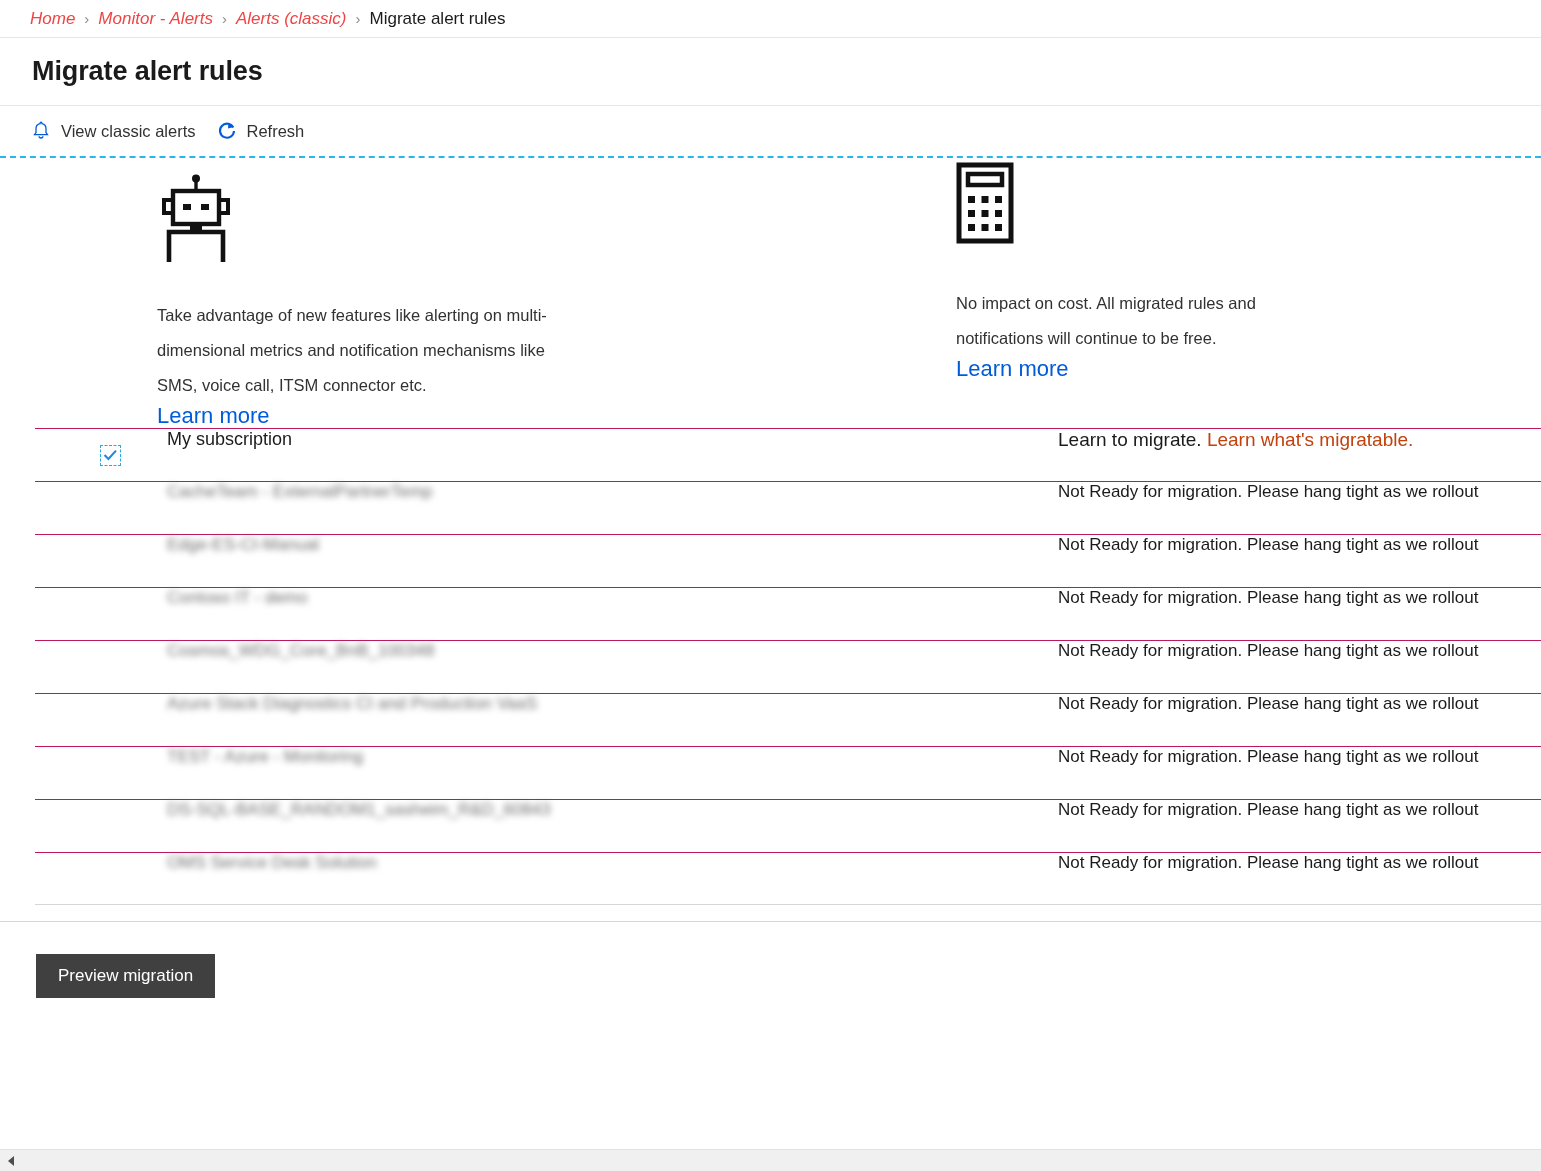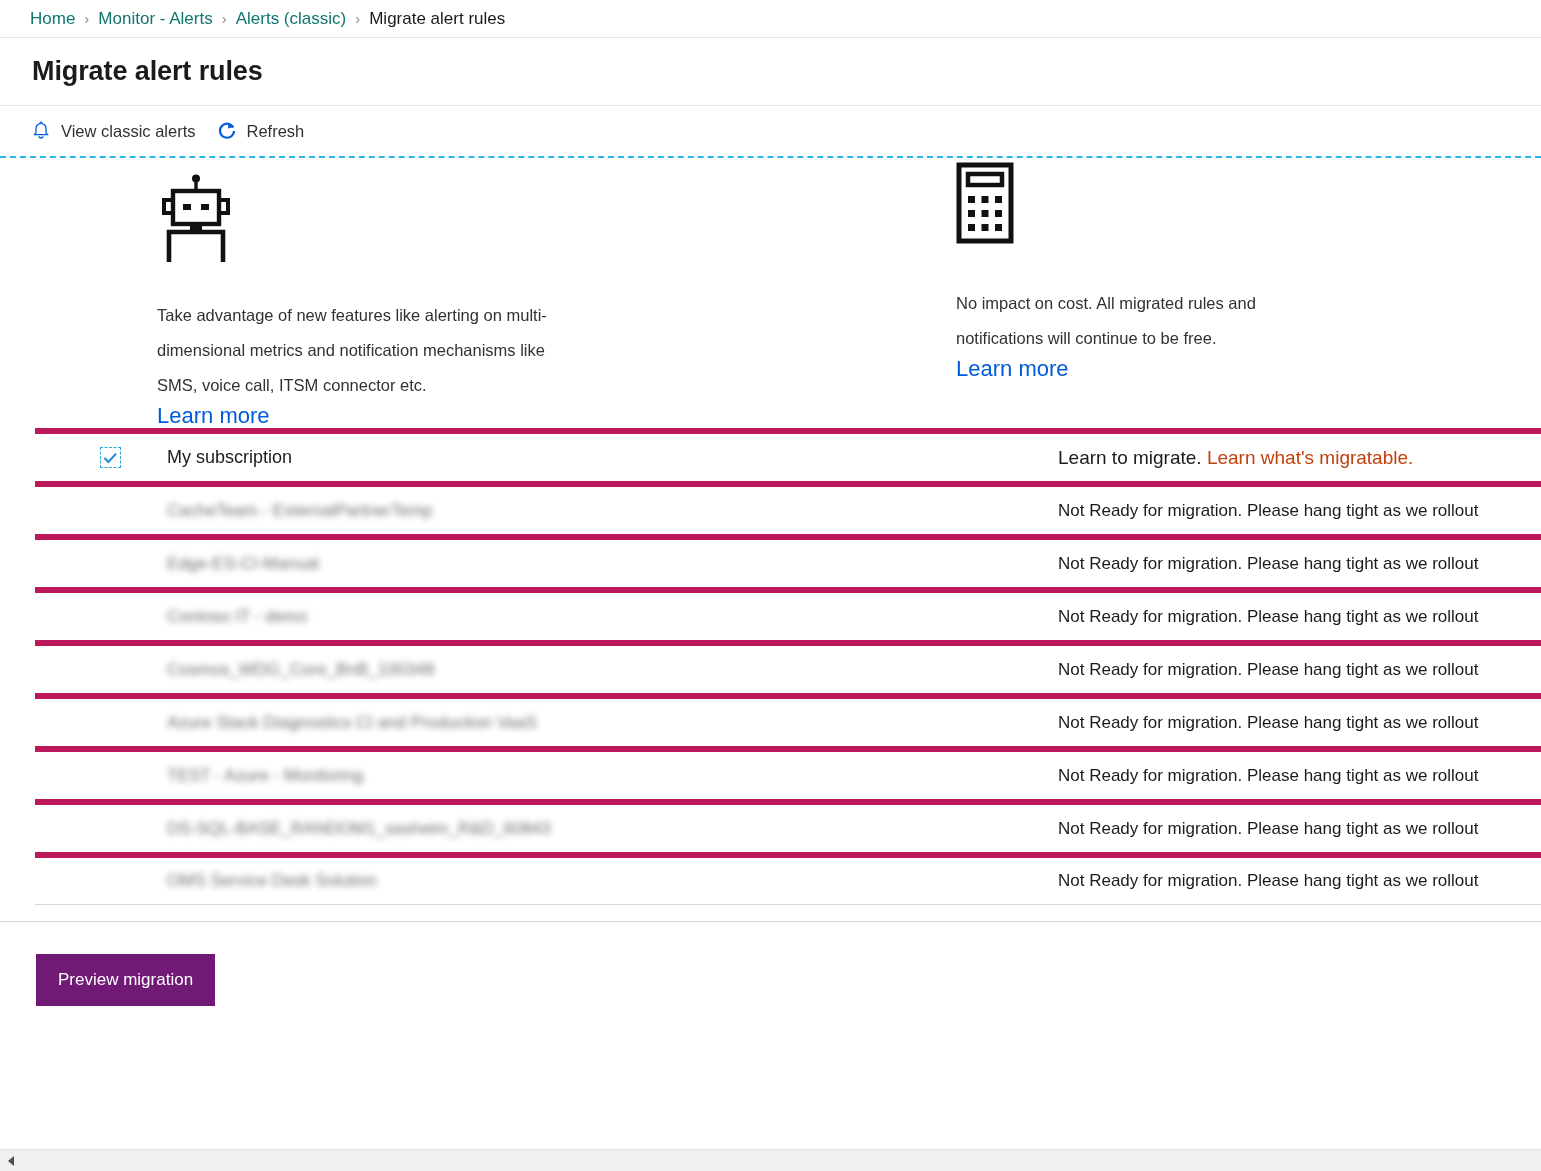--- a/index.html
+++ b/index.html
@@ -16,21 +16,21 @@
   .page { position: relative; width: 1541px; height: 1171px; background:#fff; }
 
   
   .breadcrumb {
     height: 38px;
     display: flex; align-items: center;
     padding-left: 30px;
     font-size: 17px;
     border-bottom: 1px solid #e6e6e6;
   }
-  .crumb-link { color: #0f766e; cursor: pointer; white-space: nowrap; }
+  .crumb-link { color: #ef4444; cursor: pointer; white-space: nowrap; font-style: italic; }
   .crumb-sep {
     color: #8a8a8a; margin: 0 9px; font-size: 15px; line-height: 1;
     display: inline-block;
   }
   .crumb-current { color: #1b1b1b; white-space: nowrap; }
 
   
   .title-bar {
     height: 68px;
     display: flex; align-items: center;
@@ -91,23 +91,22 @@
     font-size: 12.5px;
     font-weight: 700;
     letter-spacing: 0.35px;
     color: #1b1b1b;
   }
   .col-name { width: 1000px; padding-left: 167px; }
   .col-details { flex: 1; }
 
   .trow {
     display: flex;
-    align-items: center;
     height: 53px;
-    border-top: 6px solid #be185d;
+    border-top: 1px solid #be185d;
     margin-left: 35px;
   }
   .trow:last-of-type { border-bottom: 1px solid #d6d6d6; }
 
   .cell-check {
     width: 132px;
     display: flex;
     align-items: center;
     padding-left: 65px;
   }
@@ -156,23 +155,23 @@
     margin-top: 16px;
   }
   .footer {
     padding: 32px 0 0 36px;
     height: 94px;
   }
   .btn-primary {
     display: inline-flex;
     align-items: center;
     justify-content: center;
-    height: 52px;
+    height: 44px;
     padding: 0 22px;
-    background: #701a75;
+    background: #404040;
     color: #ffffff;
     font-size: 17px;
     border: none;
     cursor: pointer;
     font-family: "Liberation Sans", sans-serif;
   }
 
   
   .hscroll {
     position: absolute;

